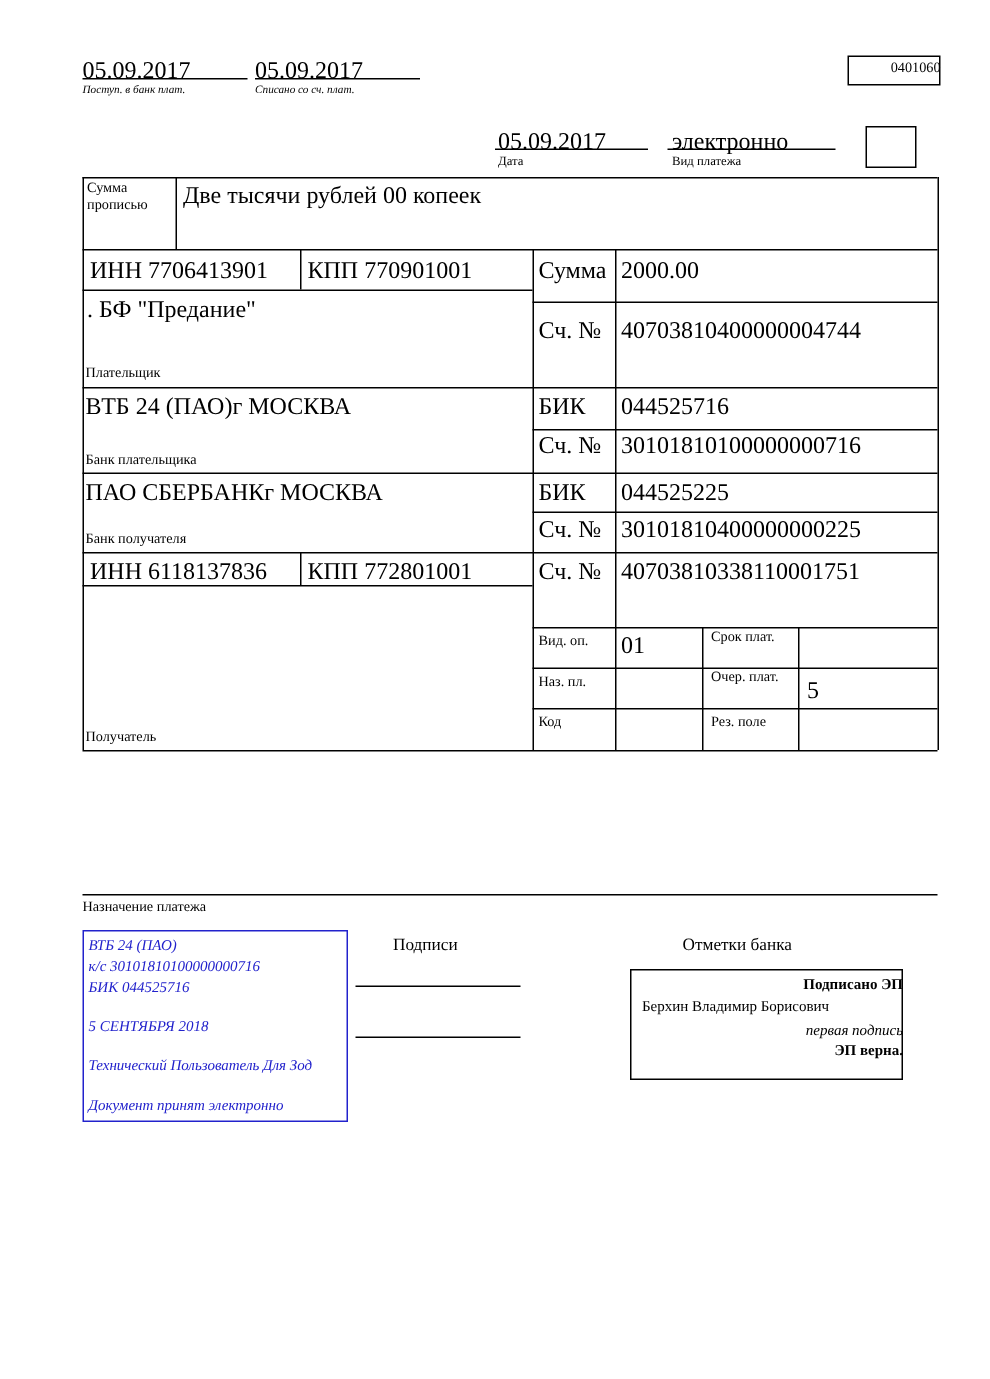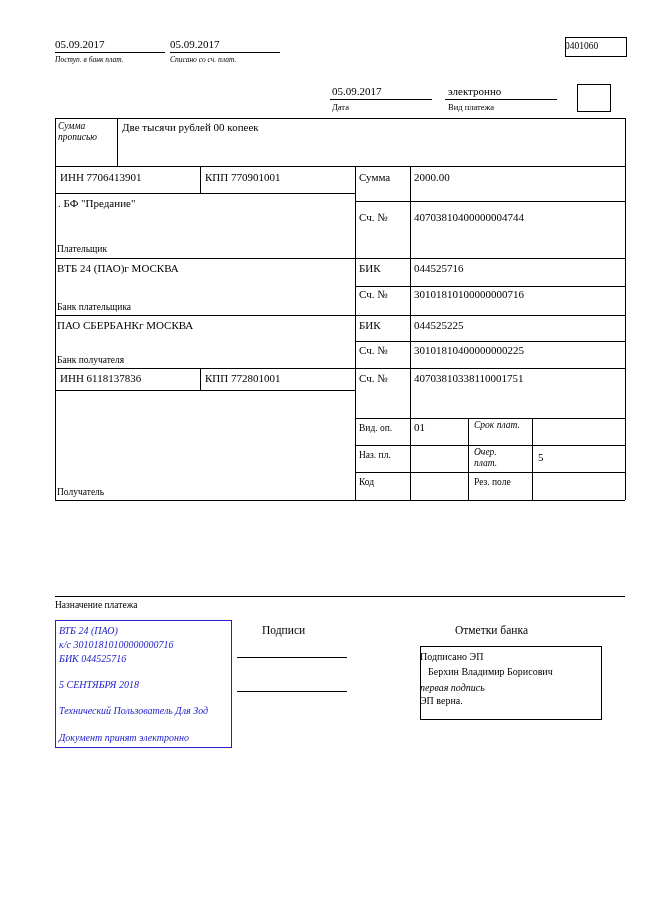--- a/index.html
+++ b/index.html
@@ -1,28 +1,28 @@
 <!DOCTYPE html>
 <html style="--stamp-blue: #2222cc;"><head>
 <meta charset="utf-8">
 <style>
   * { margin:0; padding:0; box-sizing:border-box; }
   html,body { background:#ffffff; }
   .page {
     position:relative; width:660px; height:919px; background:#ffffff;
     font-family:"Liberation Serif", serif; color:#000; overflow:hidden;
   }
-  .t   { position:absolute; font-size:11px;  line-height:1.22; white-space:nowrap; }
+  .t   { position:absolute; font-size:16px;  line-height:1.22; white-space:nowrap; }
   .cap { position:absolute; font-size:9.5px; line-height:1.15; white-space:nowrap; }
   .sm  { position:absolute; font-size:8.5px; line-height:1.1;  white-space:nowrap; }
   .tiny{ position:absolute; font-size:7.5px; line-height:1.1;  white-space:nowrap;font-style:italic; }
-  .wrap { white-space:normal;font-style:italic; }
-  .b { font-weight:normal; }
+  .wrap { white-space:normal; }
+  .b { font-weight:bold; }
   .i { font-style:italic; }
-  .ctr { text-align:left; }
+  .ctr { text-align:right; }
   .hl { position:absolute; height:1px; background:#000; }
   .vl { position:absolute; width:1px;  background:#000; }
   .box { position:absolute; border:1px solid #000; background:transparent; }
   .title { position:absolute; font-size:12px; font-weight:bold; white-space:nowrap; }
   .blue { color:var(--stamp-blue, #2222cc); }
   .bluebox { position:absolute; border:1px solid var(--stamp-blue, #2222cc); }
   .stampline { position:absolute; font-size:10px; line-height:1.2; white-space:nowrap;font-style:italic; }
   .stampwrap { white-space:normal; }
 </style>
 </head>

